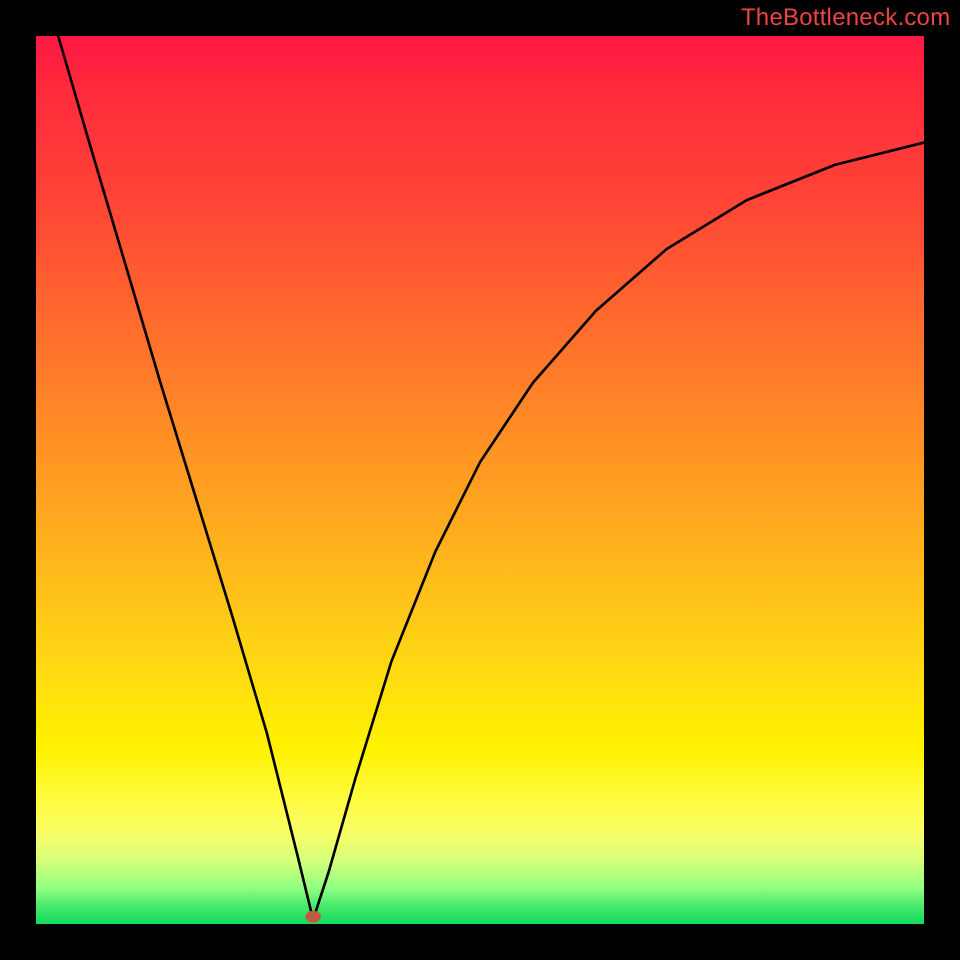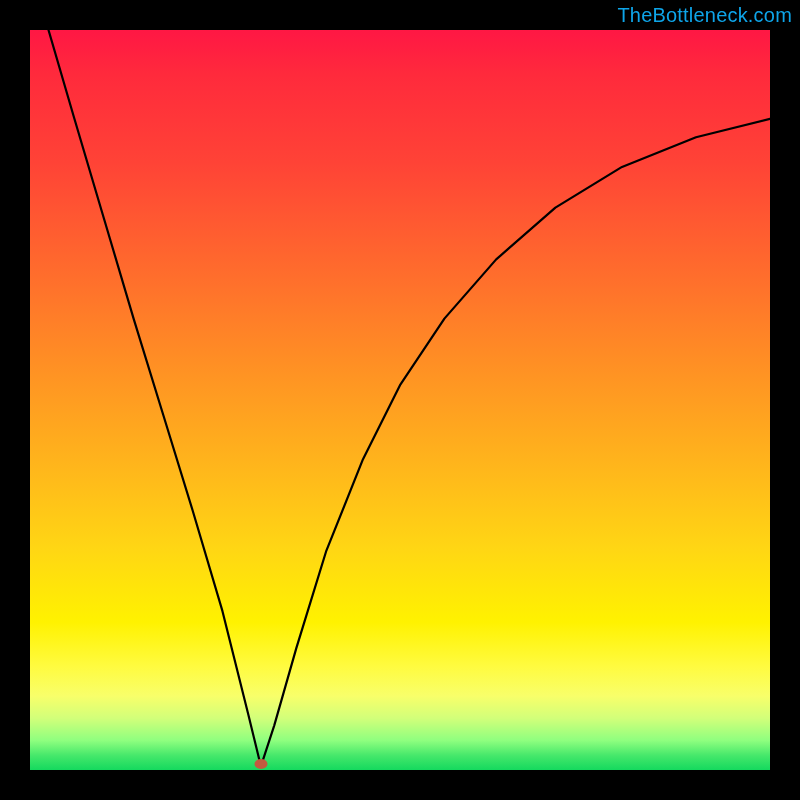--- a/index.html
+++ b/index.html
@@ -54,21 +54,21 @@
     width: 13px;
     height: 10px;
     border-radius: 50%;
     background: #c35a3f;
     transform: translate(-50%, -50%);
   }
   .watermark {
     position: absolute;
     top: 4px;
     right: 8px;
-    color: #0ea5e9;
+    color: #ef4444;
     font-size: 20px;
     font-weight: 500;
     letter-spacing: 0.2px;
   }
 </style>
 </head>
 <body>
 
 <div class="frame">
   <div class="watermark">TheBottleneck.com</div>

